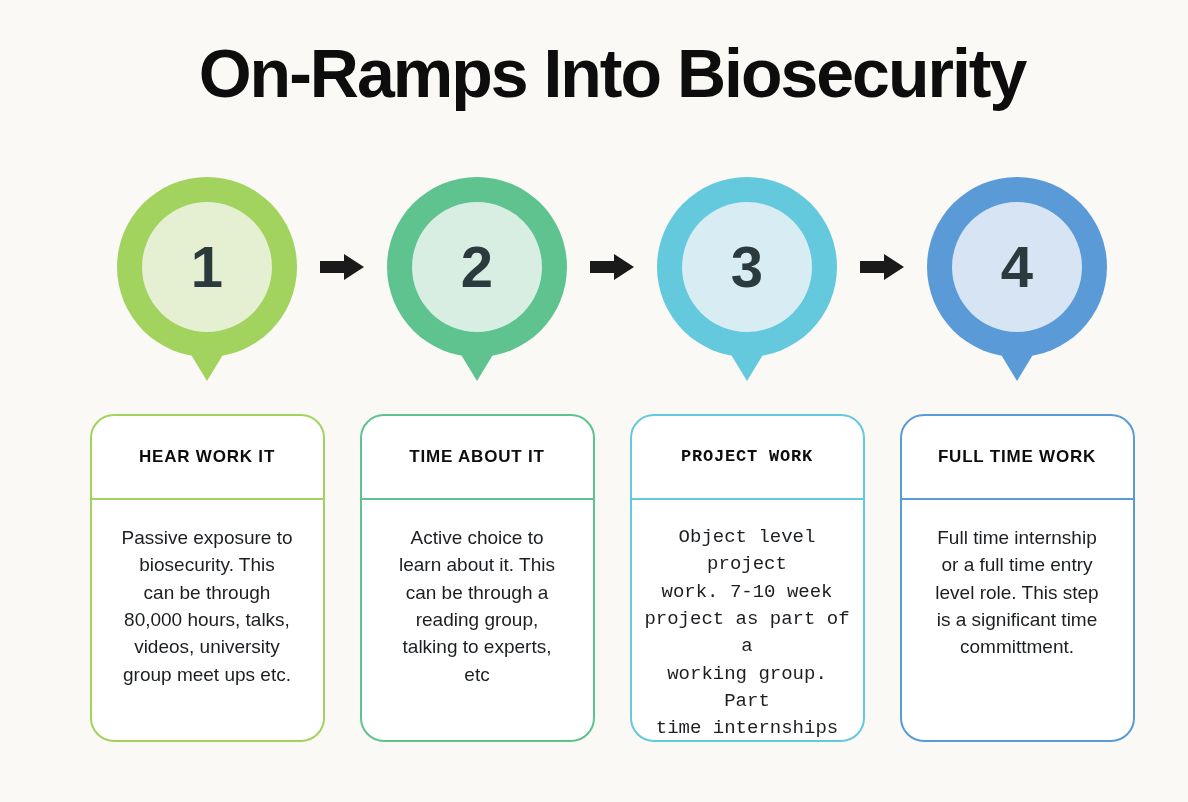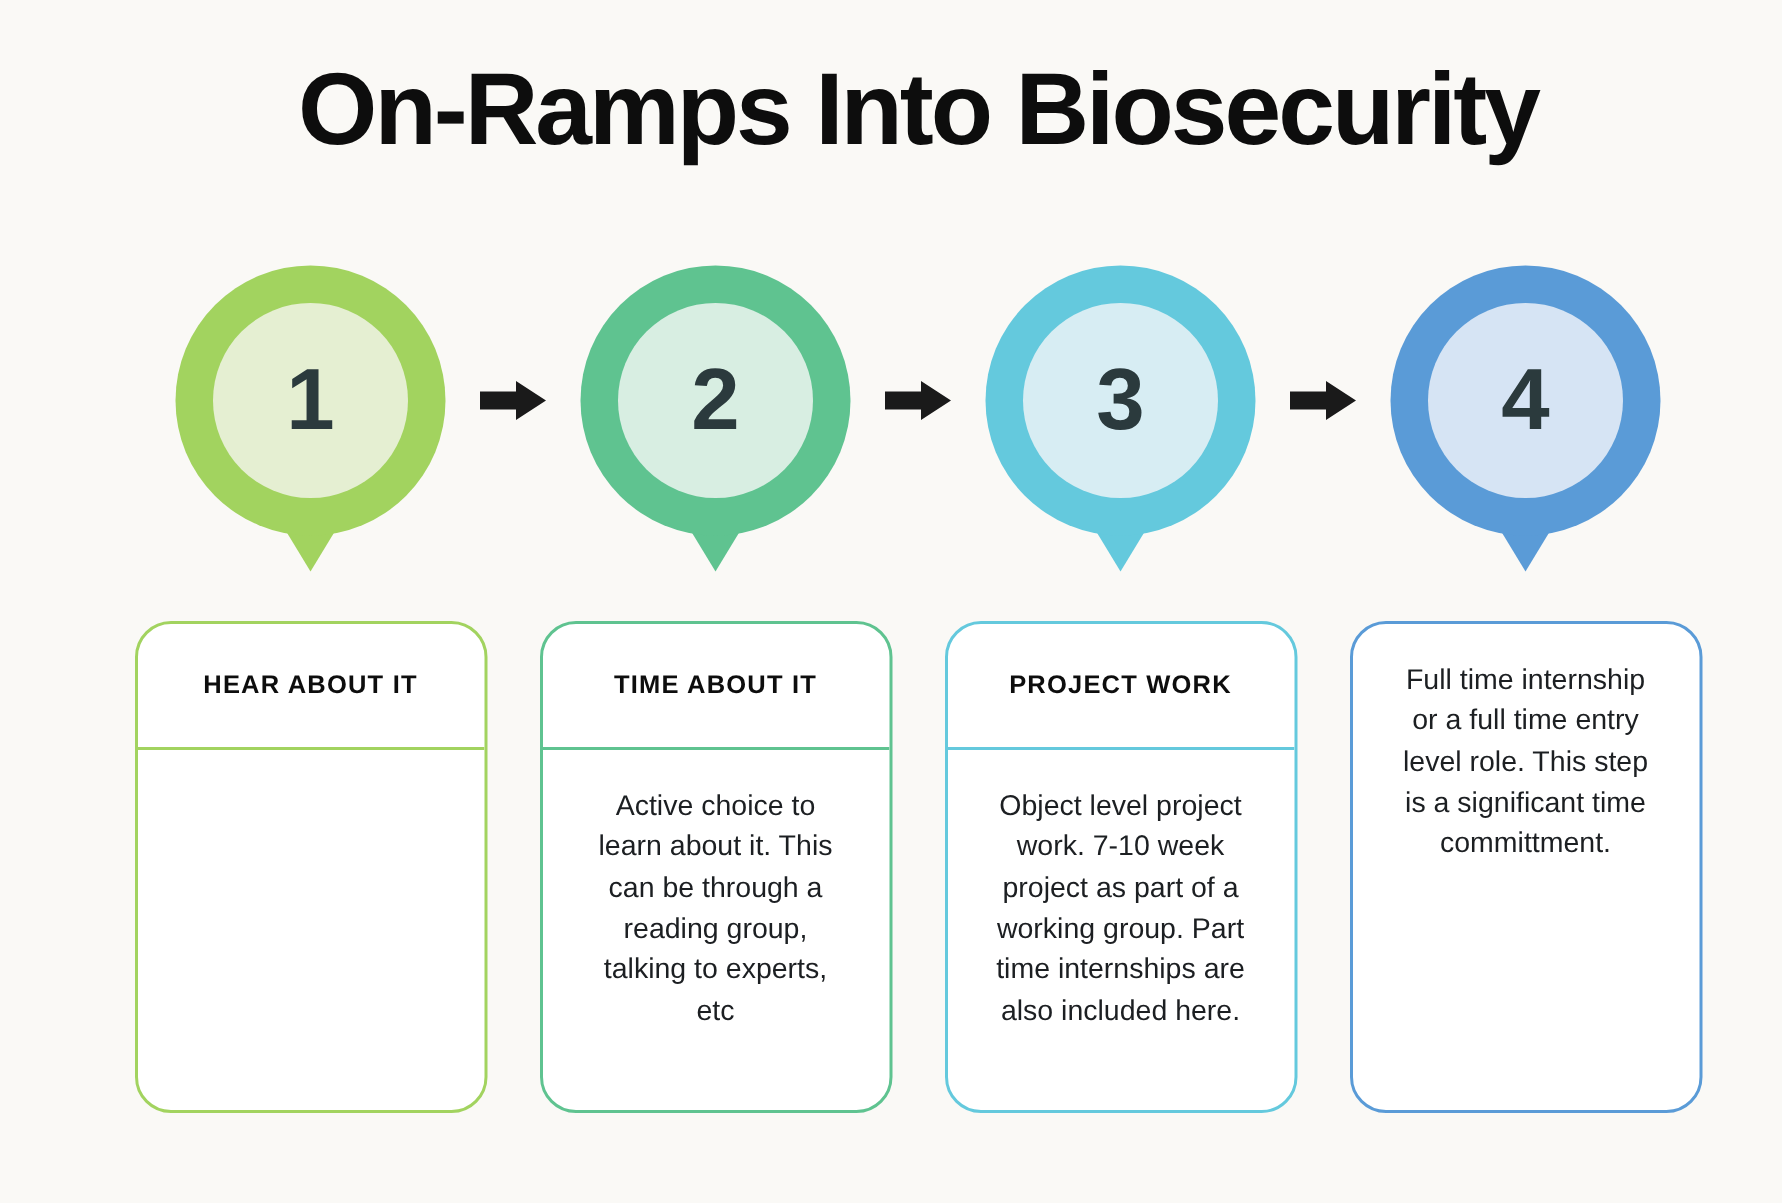--- a/index.html
+++ b/index.html
@@ -182,49 +182,58 @@
         </div>
       </div>
     </div>
 
   </div>
 
   <div class="cards-row">
 
     <div class="card" style="border-color: rgb(162, 211, 95); background: rgb(255, 255, 255);">
       <div class="card-header" style="border-bottom-color: rgb(162, 211, 95);">
-        <span class="card-title" style="color: rgb(13, 13, 13);">HEAR ABOUT IT</span>
-      </div>
+        <span class="card-title" style="color: rgb(13, 13, 13);">HEAR WORK IT</span>
+      </div>
+      <div class="card-body" style="color: rgb(28, 31, 34);">Passive exposure to
+biosecurity. This
+can be through
+80,000 hours, talks,
+videos, university
+group meet ups etc.</div>
     </div>
 
     <div class="card" style="border-color: rgb(95, 195, 144); background: rgb(255, 255, 255);">
       <div class="card-header" style="border-bottom-color: rgb(95, 195, 144);">
         <span class="card-title" style="color: rgb(13, 13, 13);">TIME ABOUT IT</span>
       </div>
       <div class="card-body" style="color: rgb(28, 31, 34);">Active choice to
 learn about it. This
 can be through a
 reading group,
 talking to experts,
 etc</div>
     </div>
 
-    <div class="card" style="border-color: rgb(100, 201, 221); background: rgb(255, 255, 255);">
+    <div class="card" style="border-color: rgb(100, 201, 221); background: rgb(255, 255, 255); font-family: Liberation Mono, monospace;">
       <div class="card-header" style="border-bottom-color: rgb(100, 201, 221);">
         <span class="card-title" style="color: rgb(13, 13, 13);">PROJECT WORK</span>
       </div>
       <div class="card-body" style="color: rgb(28, 31, 34);">Object level project
 work. 7-10 week
 project as part of a
 working group. Part
 time internships are
 also included here.</div>
     </div>
 
     <div class="card" style="border-color: rgb(90, 155, 215); background: rgb(255, 255, 255);">
+      <div class="card-header" style="border-bottom-color: rgb(90, 155, 215);">
+        <span class="card-title" style="color: rgb(13, 13, 13);">FULL TIME WORK</span>
+      </div>
       <div class="card-body" style="color: rgb(28, 31, 34); text-align: center;">Full time internship
 or a full time entry
 level role. This step
 is a significant time
 committment.</div>
     </div>
 
   </div>
 
 </div>

